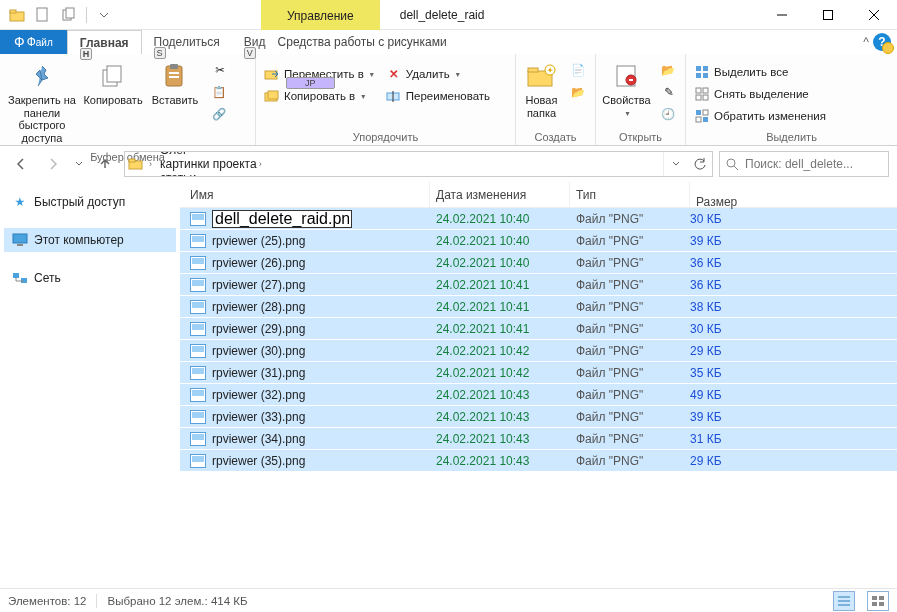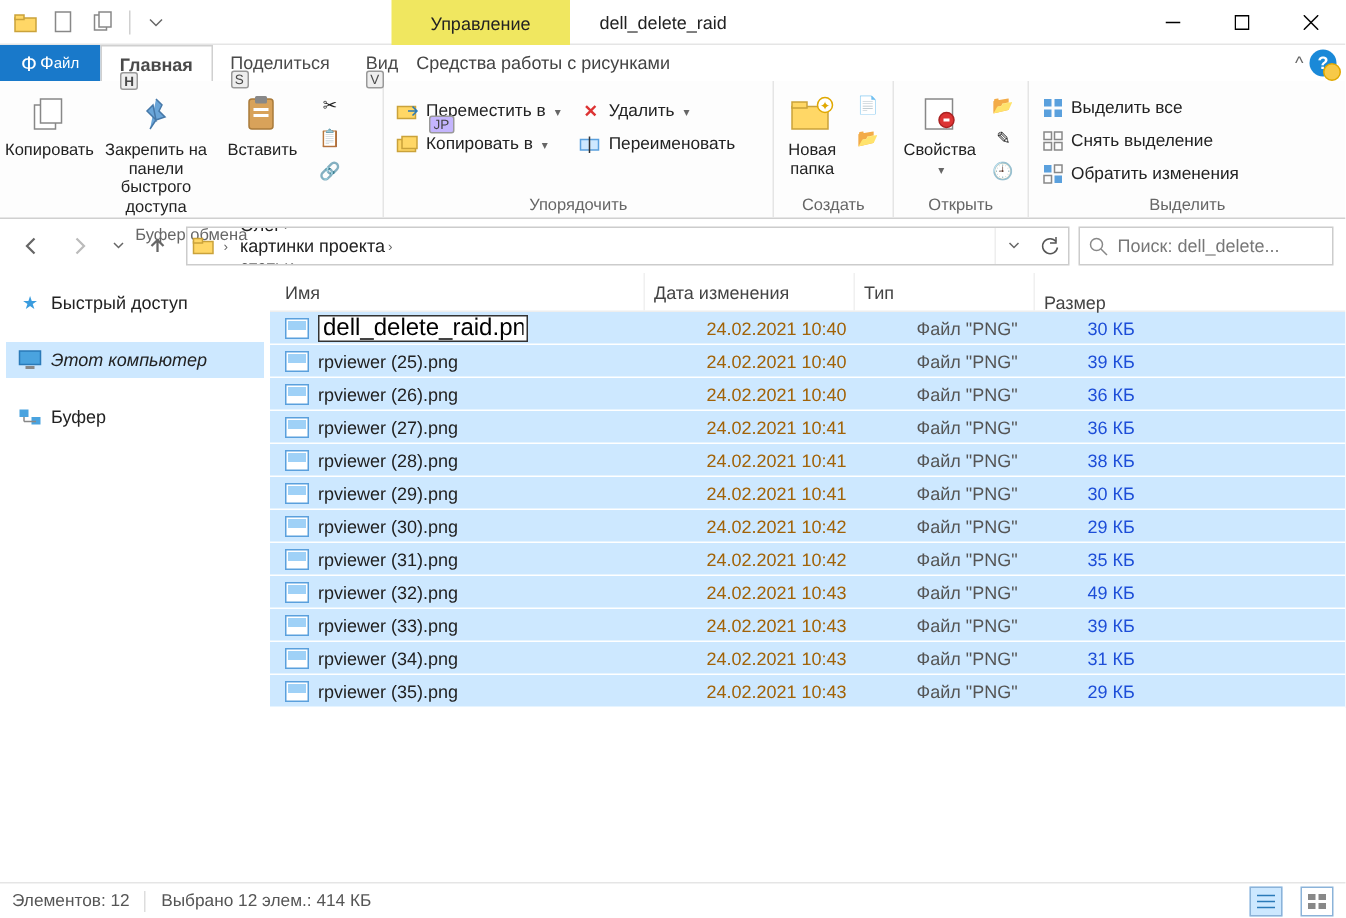--- a/index.html
+++ b/index.html
@@ -48,35 +48,35 @@
   .crumb { padding: 0 6px; display: flex; align-items: center; gap: 2px; white-space: nowrap; }
   .crumb .car { font-size: 9px; color: #666; }
   .addr-tools { display: flex; border-left: 1px solid #eee; }
   .addr-tool { width: 24px; height: 24px; display: flex; align-items: center; justify-content: center; }
   .search-box { width: 170px; height: 26px; border: 1px solid #ccc; display: flex; align-items: center; font-size: 12px; color: #777; padding: 0 6px; gap: 6px; }
 
   
   .content { display: flex; height: 400px; }
   .sidebar { width: 180px; padding: 8px 4px; }
   .side-item { display: flex; align-items: center; gap: 6px; padding: 4px 8px; font-size: 12px; }
-  .side-item.selected { background: #cde8ff; font-style: italic; }
+  .side-item.selected { background: #cde8ff; }
   .side-ico { width: 16px; height: 16px; display: flex; align-items: center; justify-content: center; }
   .side-gap { height: 14px; }
 
   .listing { flex: 1; }
   .cols { display: flex; border-bottom: 1px solid #eee; height: 26px; align-items: center; font-size: 12px; color: #444; }
   .col-name { width: 250px; padding-left: 10px; border-right: 1px solid #f0f0f0; height: 100%; display: flex; align-items: center; }
   .col-date { width: 140px; padding-left: 6px; border-right: 1px solid #f0f0f0; height: 100%; display: flex; align-items: center; }
   .col-type { width: 120px; padding-left: 6px; border-right: 1px solid #f0f0f0; height: 100%; display: flex; align-items: center; }
   .col-size { width: 80px; padding-left: 6px; height: 100%; display: flex; align-items: center; margin-top: 14px; }
 
   .rows { }
   .row { height: 22px; display: flex; align-items: center; font-size: 12px; background: #cde8ff; border-bottom: 1px solid #fff; }
   .row .c-name { width: 250px; padding-left: 10px; display: flex; align-items: center; gap: 6px; }
-  .row .c-date { width: 140px; padding-left: 6px; color: #a16207; margin-left: 35px; }
+  .row .c-date { width: 140px; padding-left: 6px; color: #15803d; }
   .row .c-type { width: 120px; padding-left: 6px; color: #555; }
   .row .c-size { width: 76px; text-align: left; color: #1d4ed8; }
   .file-ico { width: 16px; height: 14px; background: #fff; border: 1px solid #5aa0dd; position: relative; }
   .file-ico::after { content: ""; position: absolute; left: 1px; top: 1px; right: 1px; bottom: 5px; background: #9fd1f7; }
   .rename-box { border: 1px solid #333; background: #fff; padding: 0 2px; font-size: 16px; font-family: inherit; height: 18px; width: 140px; }
 
   
   .status { position: absolute; bottom: 0; left: 0; right: 0; height: 24px; border-top: 1px solid #e5e5e5; display: flex; align-items: center; font-size: 11.5px; color: #555; padding: 0 8px; gap: 10px; background: #fff; }
   .status-sep { width: 1px; height: 14px; background: #ddd; }
   .status-spacer { flex: 1; }
@@ -147,50 +147,50 @@
   <div class="tab">
       <span>Поделиться</span>
       <span class="kbd">S</span>
     </div>
   <div class="tab">
       <span>Вид</span>
       <span class="kbd">V</span>
     </div>
   <div class="contextual-tab">
       <span>Средства работы с рисунками</span>
-      <span class="kbd" style="position:absolute;left:286px;top:47px;background:#c4b5fd;border:1px solid #999;border-radius:2px;font-size:9px;padding:0 2px">JP</span>
+      <span class="kbd" style="position:absolute;left:286px;top:47px;background:#c4b5fd;border:1px solid #999;border-radius:2px;font-size:9px;padding:0 18px">JP</span>
     </div>
   <div class="win-spacer"></div>
   <div class="tab-row-right">
     <span style="font-size:12px;color:#666">^</span>
     <div class="help-circle">?</div>
   </div>
 </div>
 
 <div class="ribbon">
 
   <div class="group" style="width:256px">
     <div class="group-body">
+      <div class="big-btn wider">
+        <div class="ico">
+            <svg width="28" height="28">
+              <path d="M14 4 L18 8 L16 12 L20 16 L14 18 L10 24 M14 18 L8 12 L12 8 Z" fill="#6aa5d8" stroke="#4678a8"></path>
+            </svg>
+          </div>
+        <span style="white-space:pre-line">Закрепить на панели
+быстрого доступа</span>
+      </div>
       <div class="big-btn">
         <div class="ico">
             <svg width="28" height="28">
               <rect x="4" y="8" width="14" height="16" fill="#fff" stroke="#888"></rect>
               <rect x="8" y="4" width="14" height="16" fill="#fff" stroke="#888"></rect>
             </svg>
           </div>
         <span>Копировать</span>
-      </div>
-      <div class="big-btn wider">
-        <div class="ico">
-            <svg width="28" height="28">
-              <path d="M14 4 L18 8 L16 12 L20 16 L14 18 L10 24 M14 18 L8 12 L12 8 Z" fill="#6aa5d8" stroke="#4678a8"></path>
-            </svg>
-          </div>
-        <span style="white-space:pre-line">Закрепить на панели
-быстрого доступа</span>
       </div>
       <div class="big-btn">
         <div class="ico">
             <svg width="28" height="28">
               <rect x="5" y="4" width="16" height="20" rx="2" fill="#d8a25a" stroke="#a87a3a"></rect>
               <rect x="9" y="2" width="8" height="5" rx="1" fill="#888"></rect>
               <rect x="8" y="10" width="10" height="2" fill="#fff"></rect>
               <rect x="8" y="14" width="10" height="2" fill="#fff"></rect>
             </svg>
           </div>
@@ -439,21 +439,21 @@
     <div class="side-gap"></div>
     <div class="side-item">
       <span class="side-ico">
           <svg width="16" height="14">
             <rect x="1" y="2" width="6" height="5" fill="#4aa3df"></rect>
             <rect x="9" y="7" width="6" height="5" fill="#4aa3df"></rect>
             <line x1="4" y1="7" x2="4" y2="10" stroke="#888"></line>
             <line x1="4" y1="10" x2="12" y2="10" stroke="#888"></line>
           </svg>
         </span>
-      <span>Буфер</span>
+      <span>Сеть</span>
     </div>
   </div>
 
   <div class="listing">
     <div class="cols">
       <div class="col-name">Имя</div>
       <div class="col-date">Дата изменения</div>
       <div class="col-type">Тип</div>
       <div class="col-size">Размер</div>
     </div>

